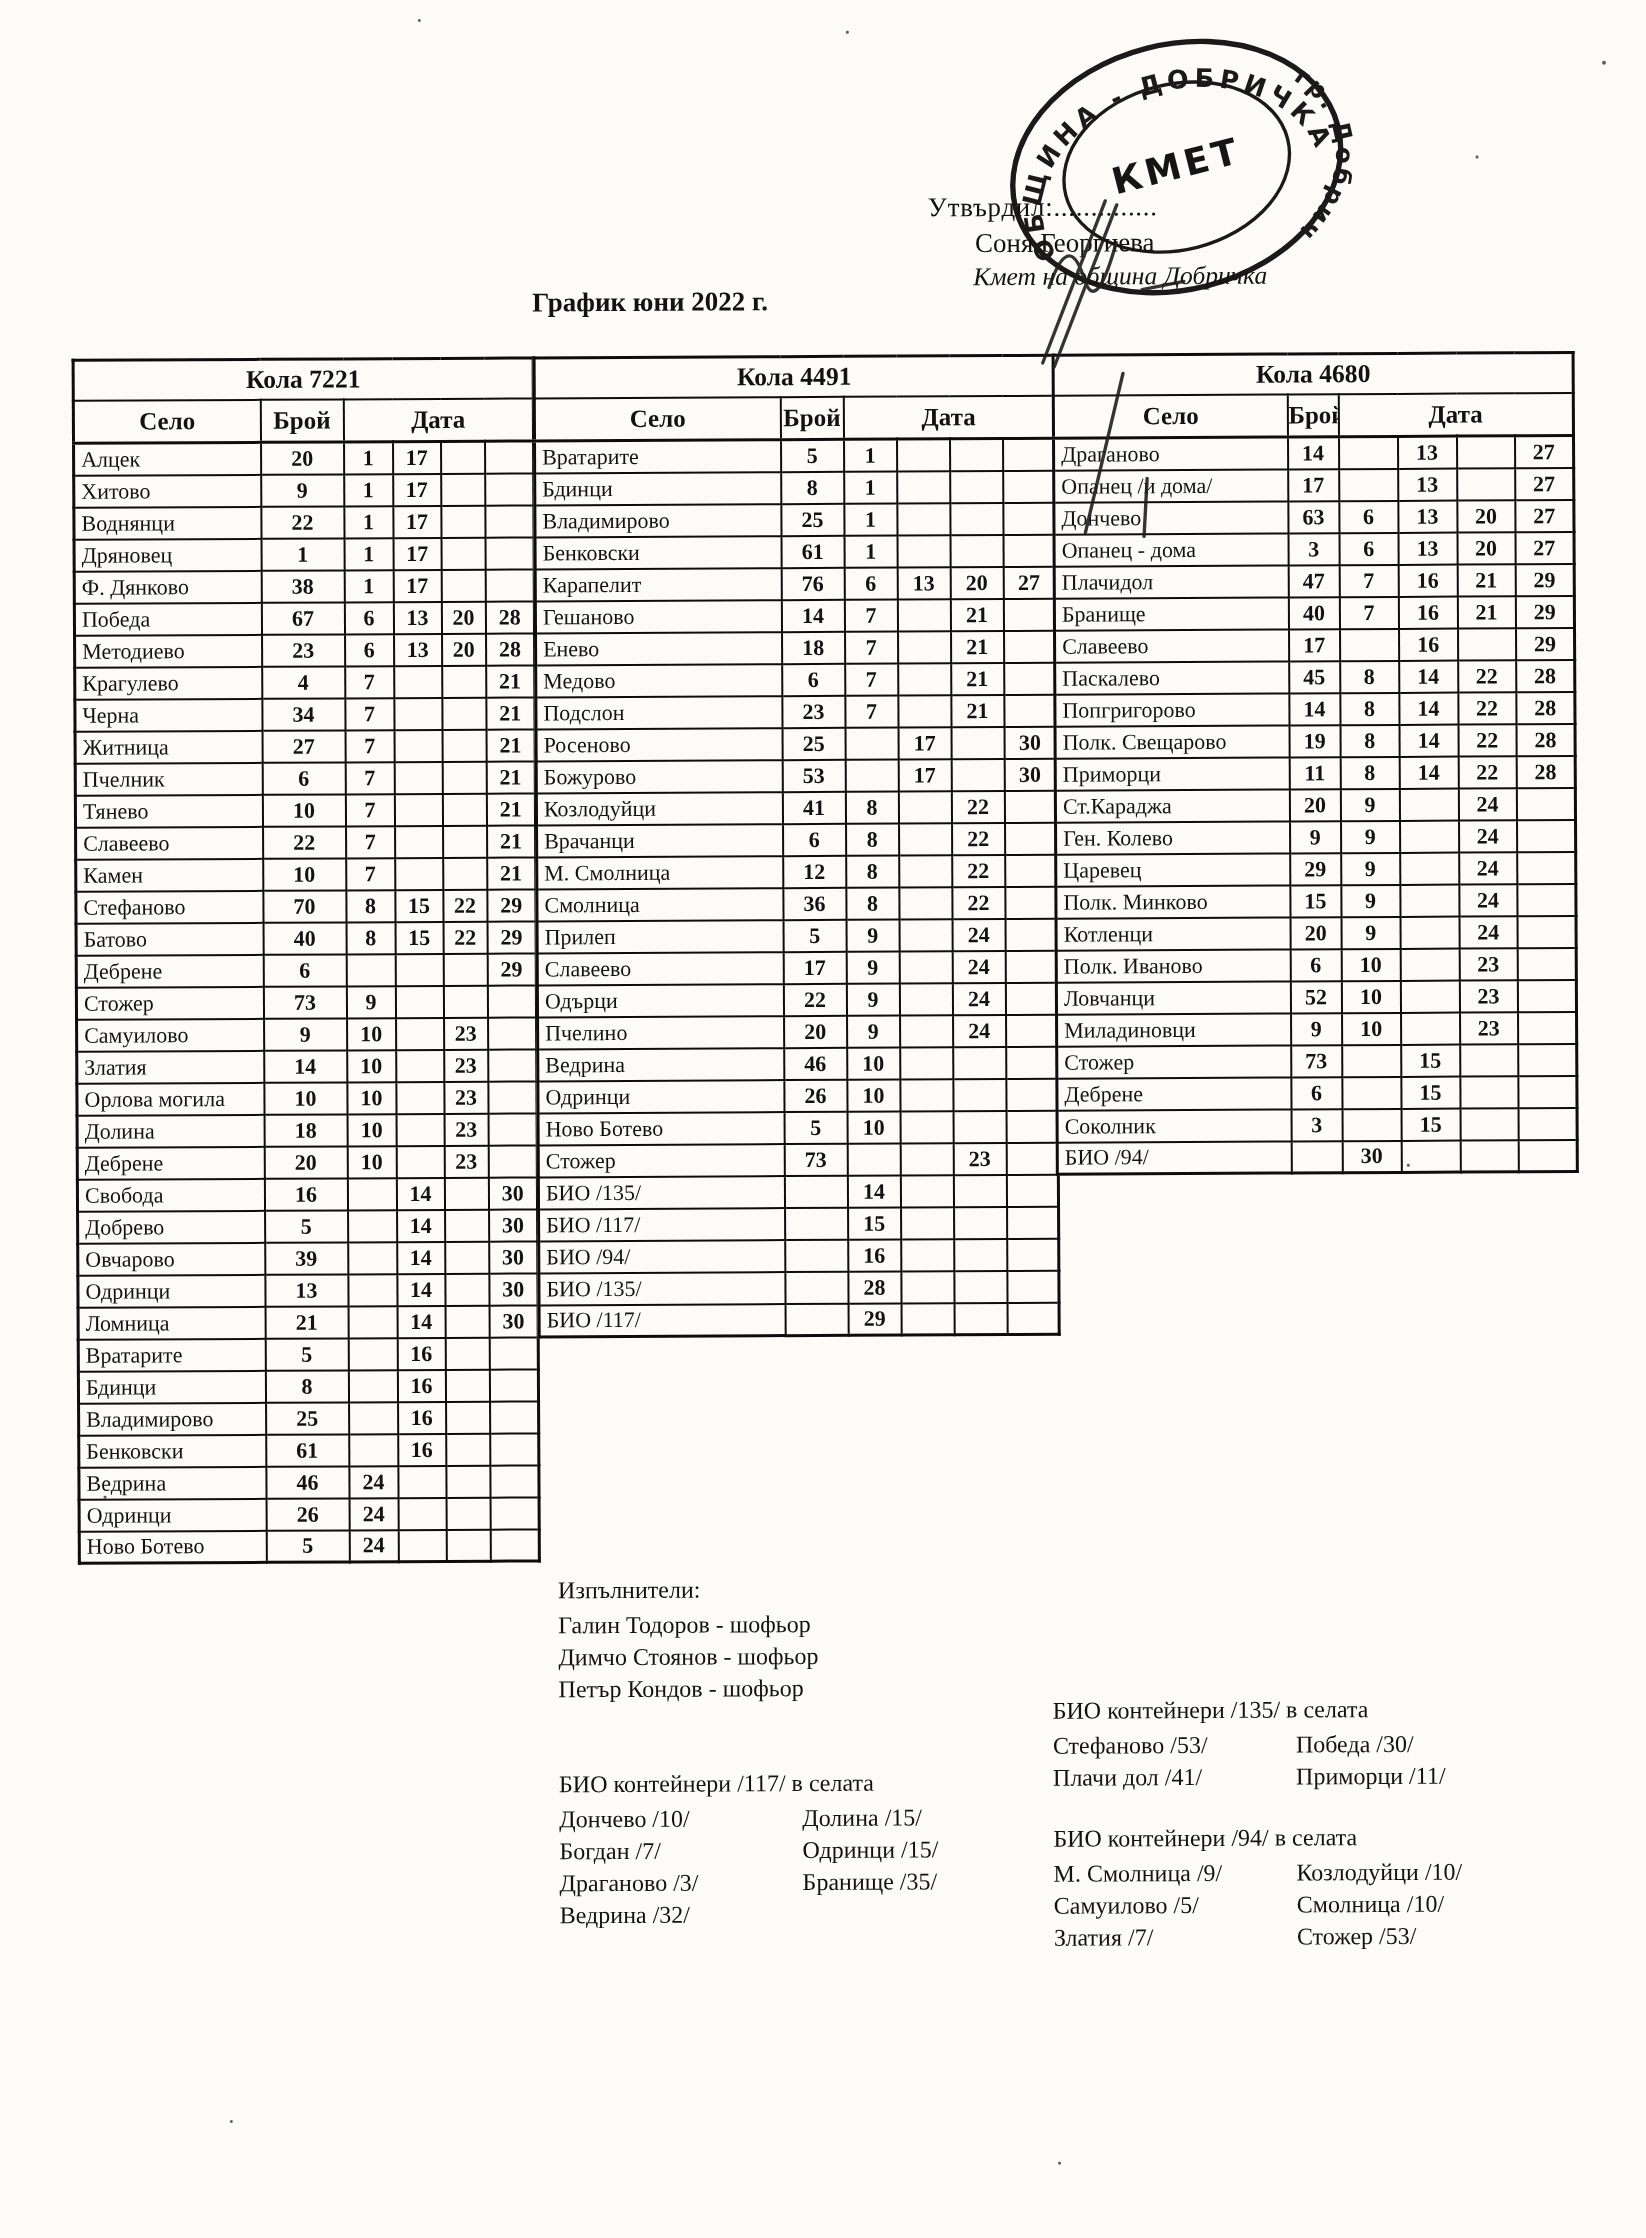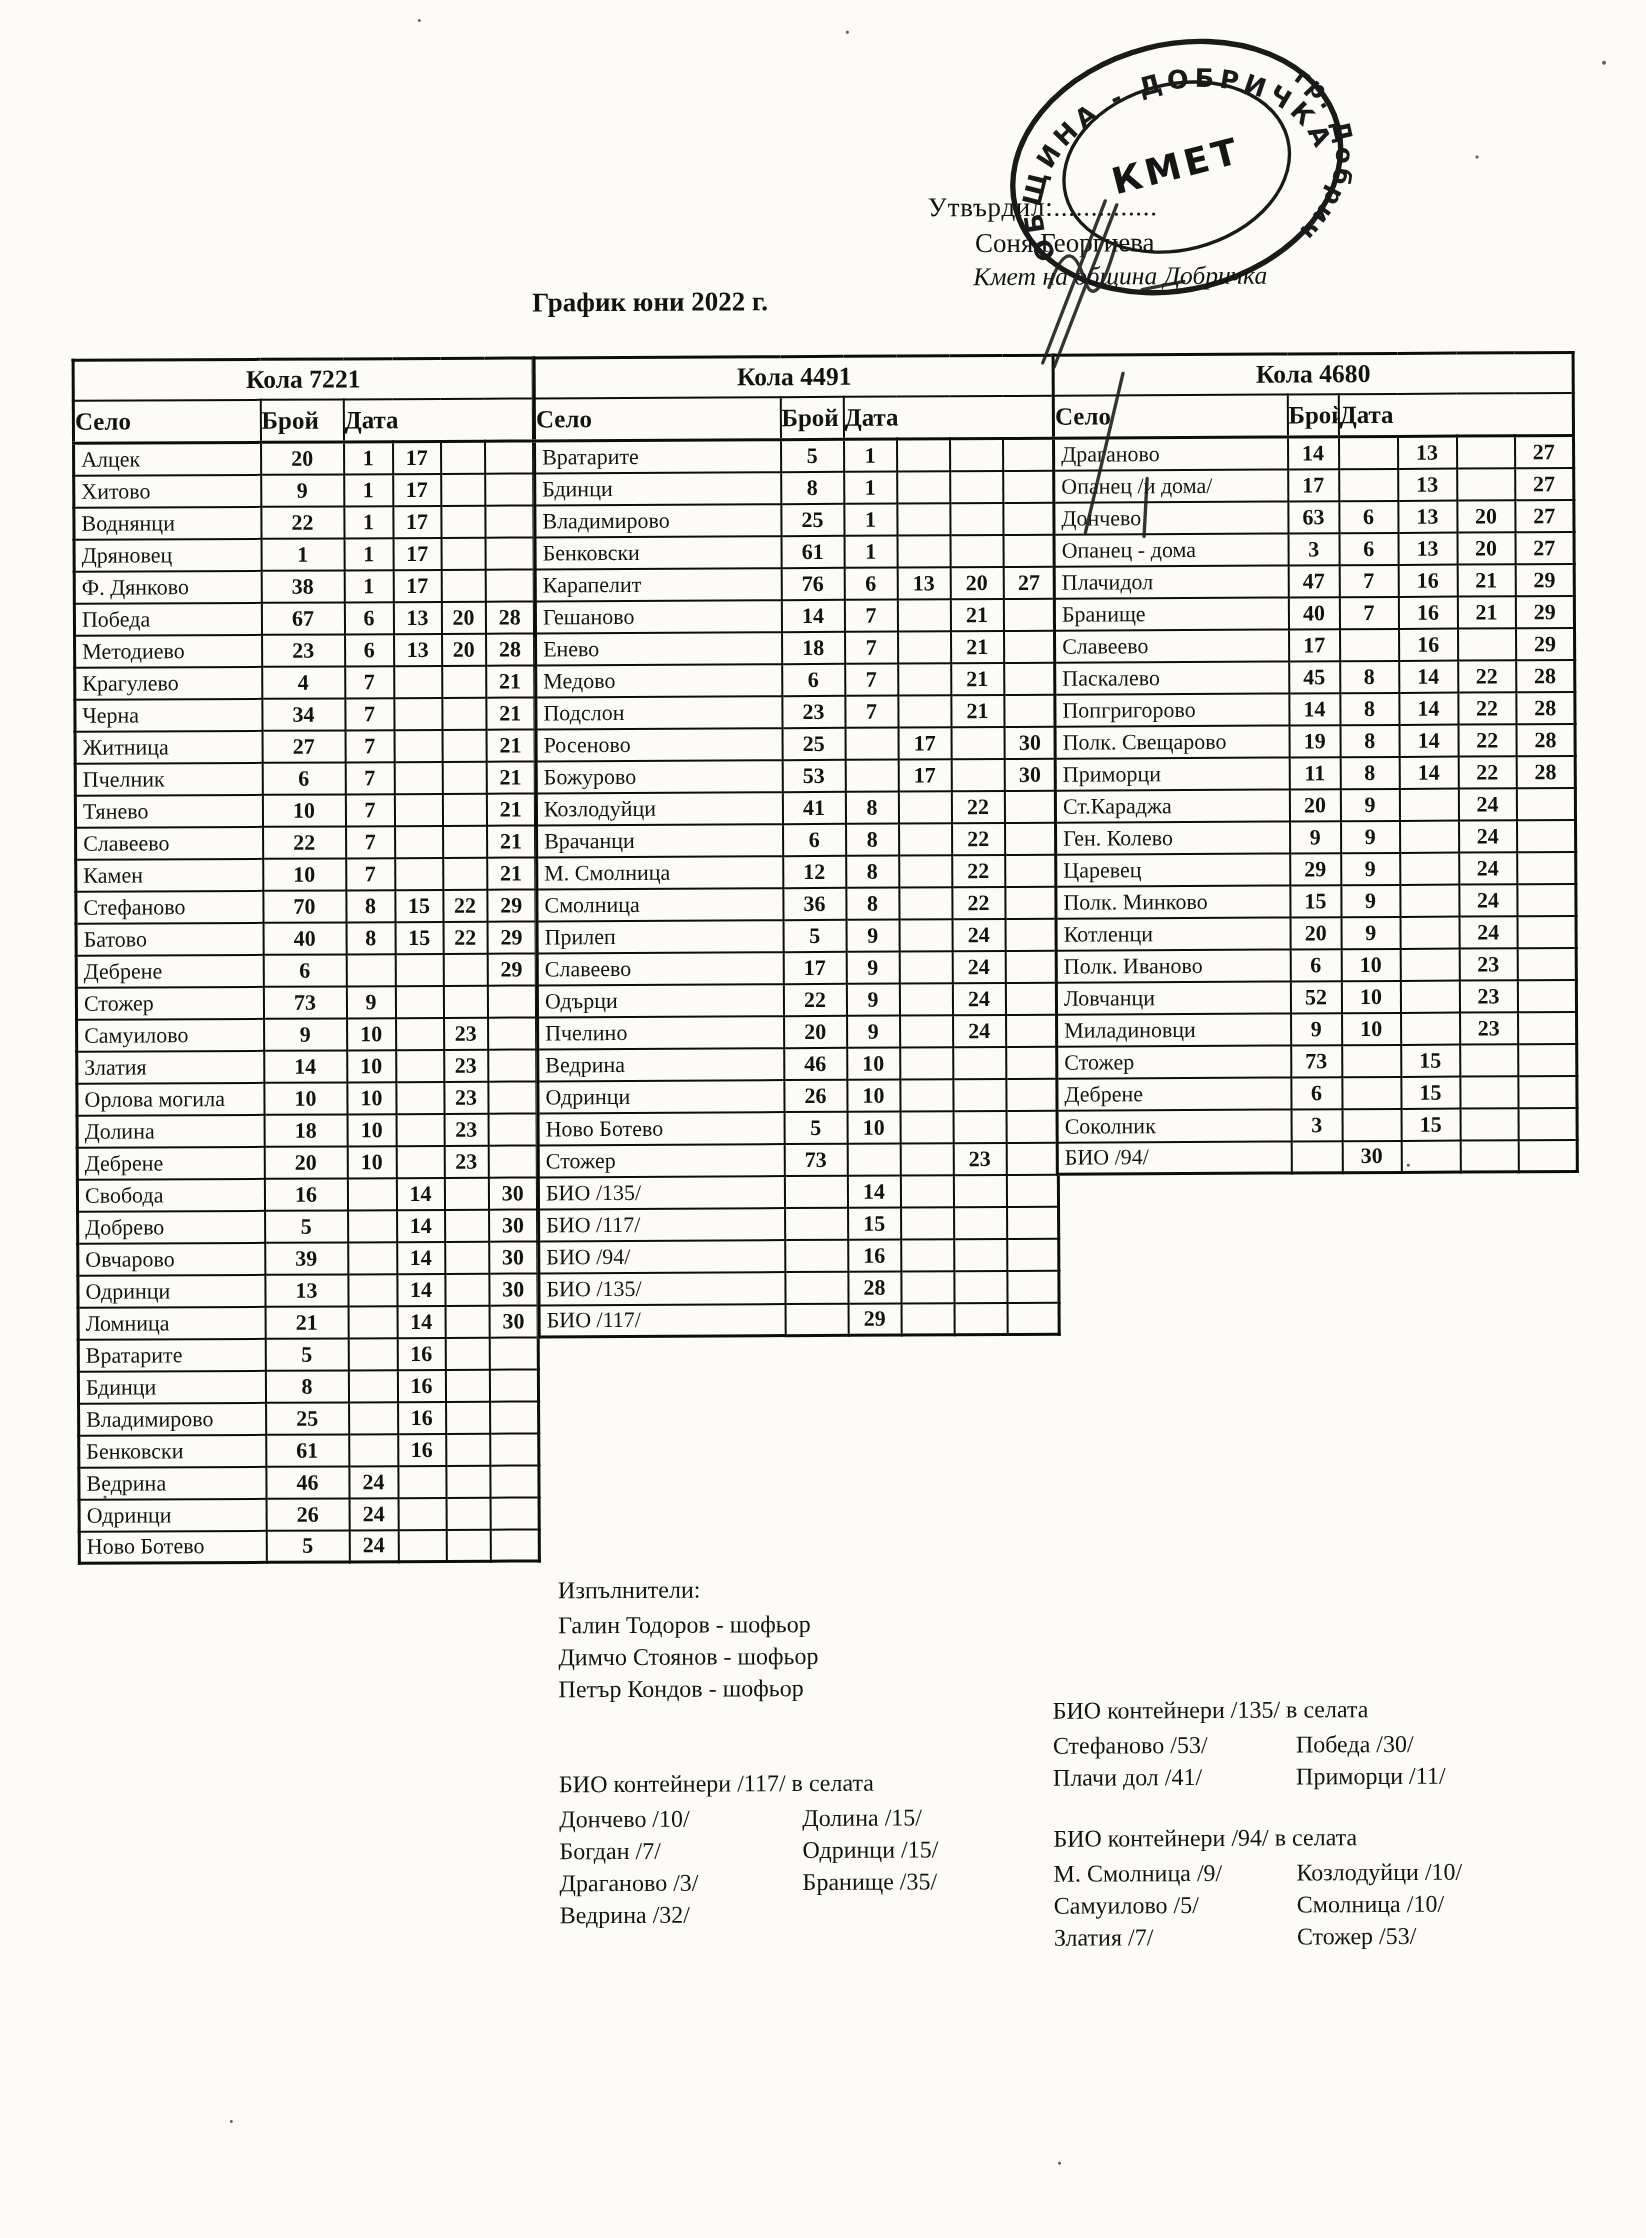--- a/index.html
+++ b/index.html
@@ -37,21 +37,21 @@
   #t3{left:1055px;width:519px;}
   table.sched th,table.sched td{
     border:2px solid #0d0d0d;
     padding:0;overflow:hidden;white-space:nowrap;
   }
   table.sched tr.car th{
     height:38px;font-size:25.6px;font-weight:700;text-align:center;
     border-bottom:2.7px solid #0d0d0d;
   }
   table.sched tr.cols th{
-    height:40px;font-size:25px;font-weight:700;text-align:left;
+    height:40px;font-size:25px;font-weight:700;text-align:center;
     border-bottom:3.4px solid #0d0d0d;
   }
   table.sched tbody tr{height:32px;}
   table.sched td.v{font-size:22px;text-align:left;padding-left:6px;}
   table.sched td.n,table.sched td.d{font-size:22px;font-weight:700;text-align:center;}
   
   #t1 col.c-v{width:187px;} #t1 col.c-n{width:83px;}
   #t1 col.c1{width:49px;} #t1 col.c2{width:48px;} #t1 col.c3{width:44px;} #t1 col.c4{width:49px;}
   #t2 col.c-v{width:246px;} #t2 col.c-n{width:63px;}
   #t2 col.c1{width:53px;} #t2 col.c2{width:53px;} #t2 col.c3{width:53px;} #t2 col.c4{width:52px;}

